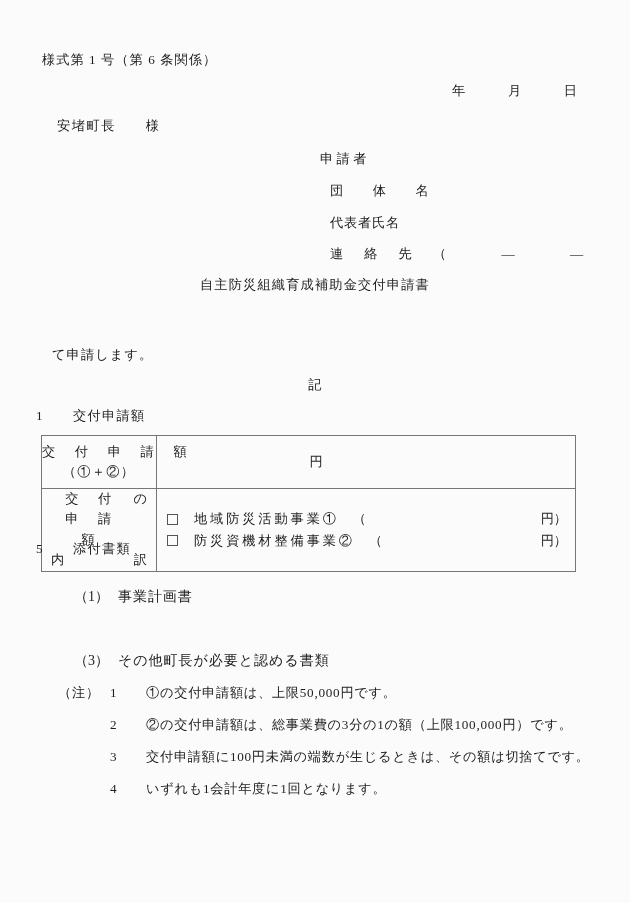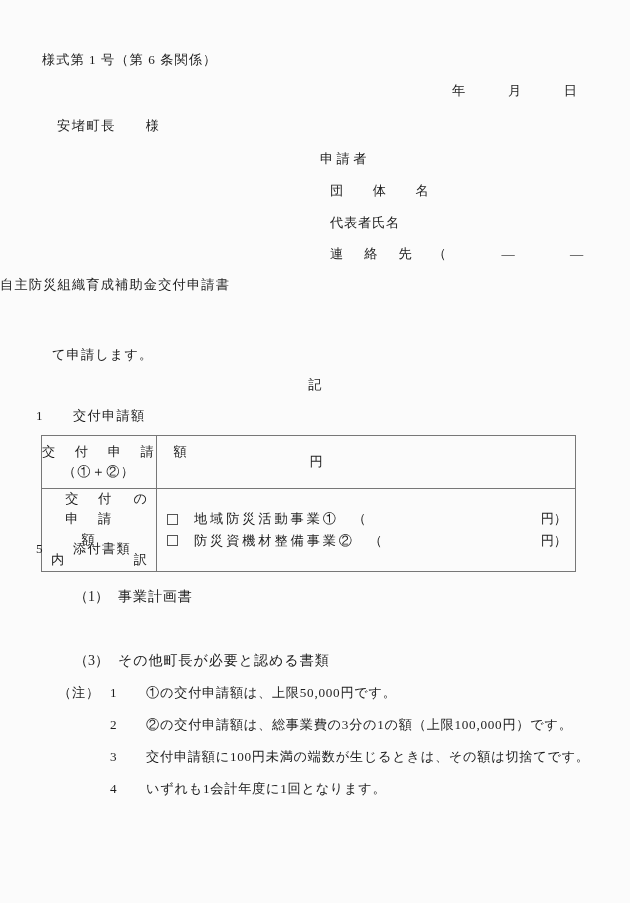--- a/index.html
+++ b/index.html
@@ -77,21 +77,21 @@
   #contact-label {
     left: 330px;
     top: 246px;
   }
 
   
   #doc-title {
     left: 0;
     top: 277px;
     width: 630px;
-    text-align: left;
+    text-align: center;
     letter-spacing: 0.09em;
   }
   #body-line-1 {
     left: 42px;
     top: 315px;
     letter-spacing: 0.085em;
   }
   #body-line-2 {
     left: 52px;
     top: 347px;

